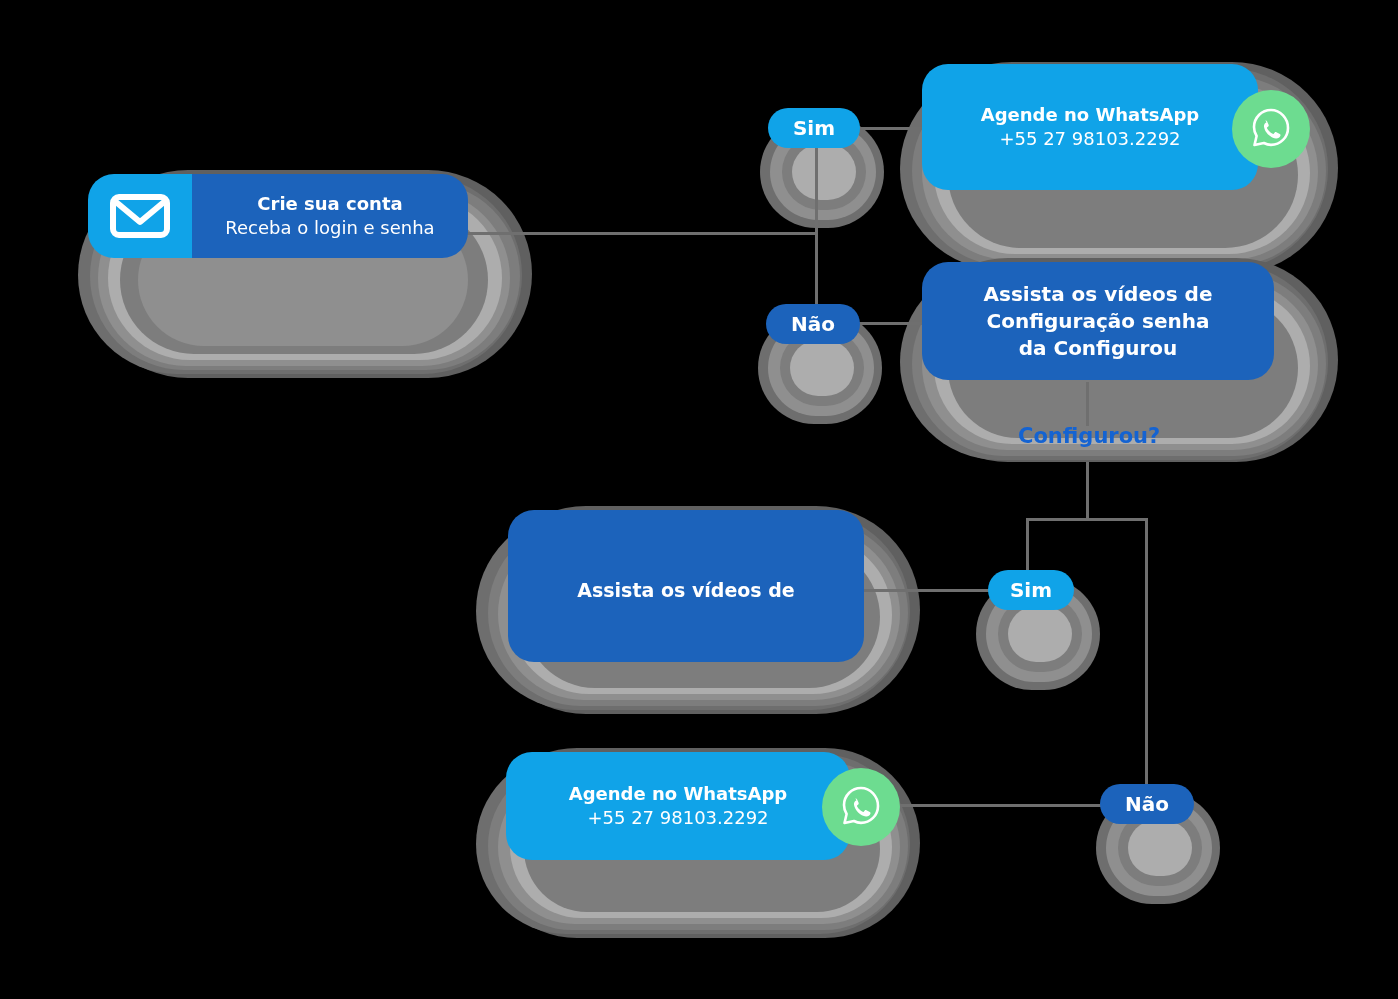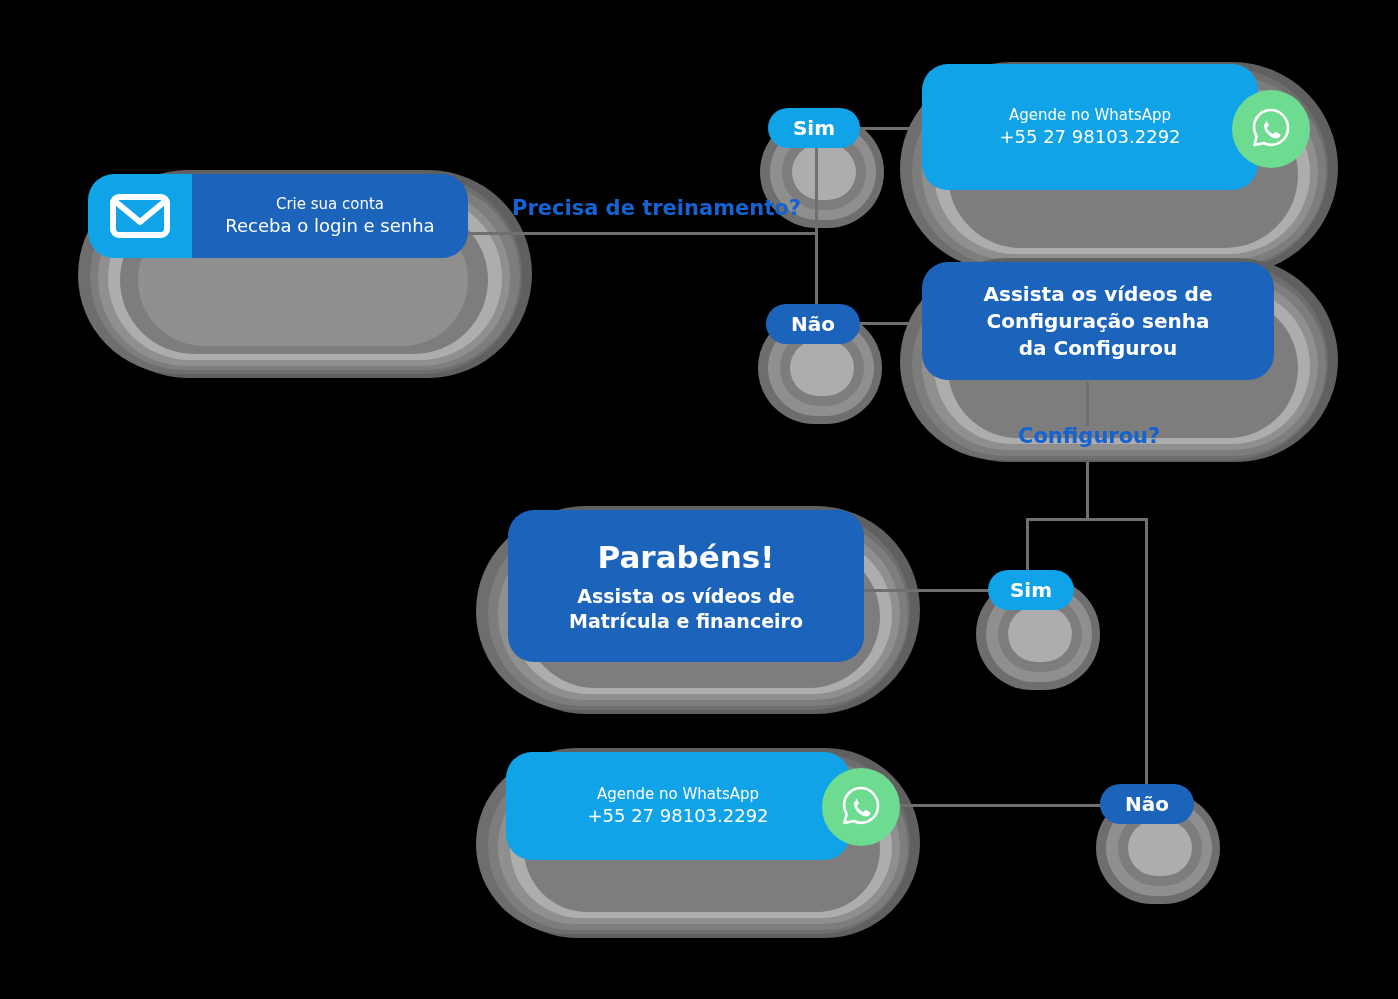--- a/index.html
+++ b/index.html
@@ -22,21 +22,21 @@
   .card-light{background:#10a3e8;}
 
   .mail-left{position:absolute;left:0;top:0;bottom:0;width:104px;
              background:#10a3e8;border-radius:26px 0 0 26px;
              display:flex;align-items:center;justify-content:center;}
   .mail-body{position:absolute;left:104px;right:0;top:0;bottom:0;
              background:#1c63bb;border-radius:0 26px 26px 0;
              display:flex;flex-direction:column;justify-content:center;
              align-items:center;}
 
-  .t-title{color:#fff;font-weight:normal;font-size:15px;line-height:1.25;}
+  .t-title{color:#fff;font-weight:bold;font-size:18px;line-height:1.25;}
   .t-sub{color:#fff;font-size:18px;line-height:1.3;}
   .t-big{color:#fff;font-weight:bold;font-size:31px;line-height:1.2;}
   .t-mid{color:#fff;font-weight:bold;font-size:19px;line-height:1.3;text-align:center;}
   .t-multi{color:#fff;font-weight:bold;font-size:20px;line-height:1.35;text-align:center;}
 
   
   .pill{position:absolute;border-radius:999px;display:flex;
         align-items:center;justify-content:center;
         color:#fff;font-weight:bold;font-size:20px;}
   .pill-light{background:#10a3e8;}
@@ -137,21 +137,20 @@
         <rect x="4" y="4" width="54" height="38" rx="6" ry="6" fill="none" stroke="#ffffff" stroke-width="6"></rect>
         <path d="M7 9 L31 29 L55 9" fill="none" stroke="#ffffff" stroke-width="6" stroke-linecap="round" stroke-linejoin="round"></path>
       </svg>
     </div>
     <div class="mail-body">
       <div class="t-title">Crie sua conta</div>
       <div class="t-sub">Receba o login e senha</div>
     </div>
   </div>
 
-  <div class="qlabel" style="left:512px;top:196px;">Precisa de treinamento?</div>
 
   <div class="pill pill-light" style="left:768px;top:108px;width:92px;height:40px;">Sim</div>
 
   <div class="pill pill-deep" style="left:766px;top:304px;width:94px;height:40px;">Não</div>
 
   <div class="card card-light" style="left:922px;top:64px;width:336px;height:126px;
        flex-direction:column;justify-content:center;align-items:center;">
     <div class="t-title">Agende no WhatsApp</div>
     <div class="t-sub">+55 27 98103.2292</div>
   </div>
@@ -175,23 +174,21 @@
   </div>
 
   <div class="qlabel" style="left:1018px;top:424px;">Configurou?</div>
 
   <div class="pill pill-light" style="left:988px;top:570px;width:86px;height:40px;">Sim</div>
 
   <div class="pill pill-deep" style="left:1100px;top:784px;width:94px;height:40px;">Não</div>
 
   <div class="card card-deep" style="left:508px;top:510px;width:356px;height:152px;
        flex-direction:column;justify-content:center;align-items:center;">
-    <div class="t-big">Parabéns!</div>
     <div class="t-mid" style="margin-top:8px;">Assista os vídeos de</div>
-    <div class="t-mid">Matrícula e financeiro</div>
   </div>
 
   <div class="card card-light" style="left:506px;top:752px;width:344px;height:108px;
        flex-direction:column;justify-content:center;align-items:center;">
     <div class="t-title">Agende no WhatsApp</div>
     <div class="t-sub">+55 27 98103.2292</div>
   </div>
   <div class="wa" style="left:822px;top:768px;width:78px;height:78px;">
     <svg width="50" height="50" viewBox="0 0 50 50">
       <path d="M25 6 C15.6 6 8 13.6 8 23 c0 3.3 0.95 6.4 2.6 9 L8.5 41 l9.4 -2.0

